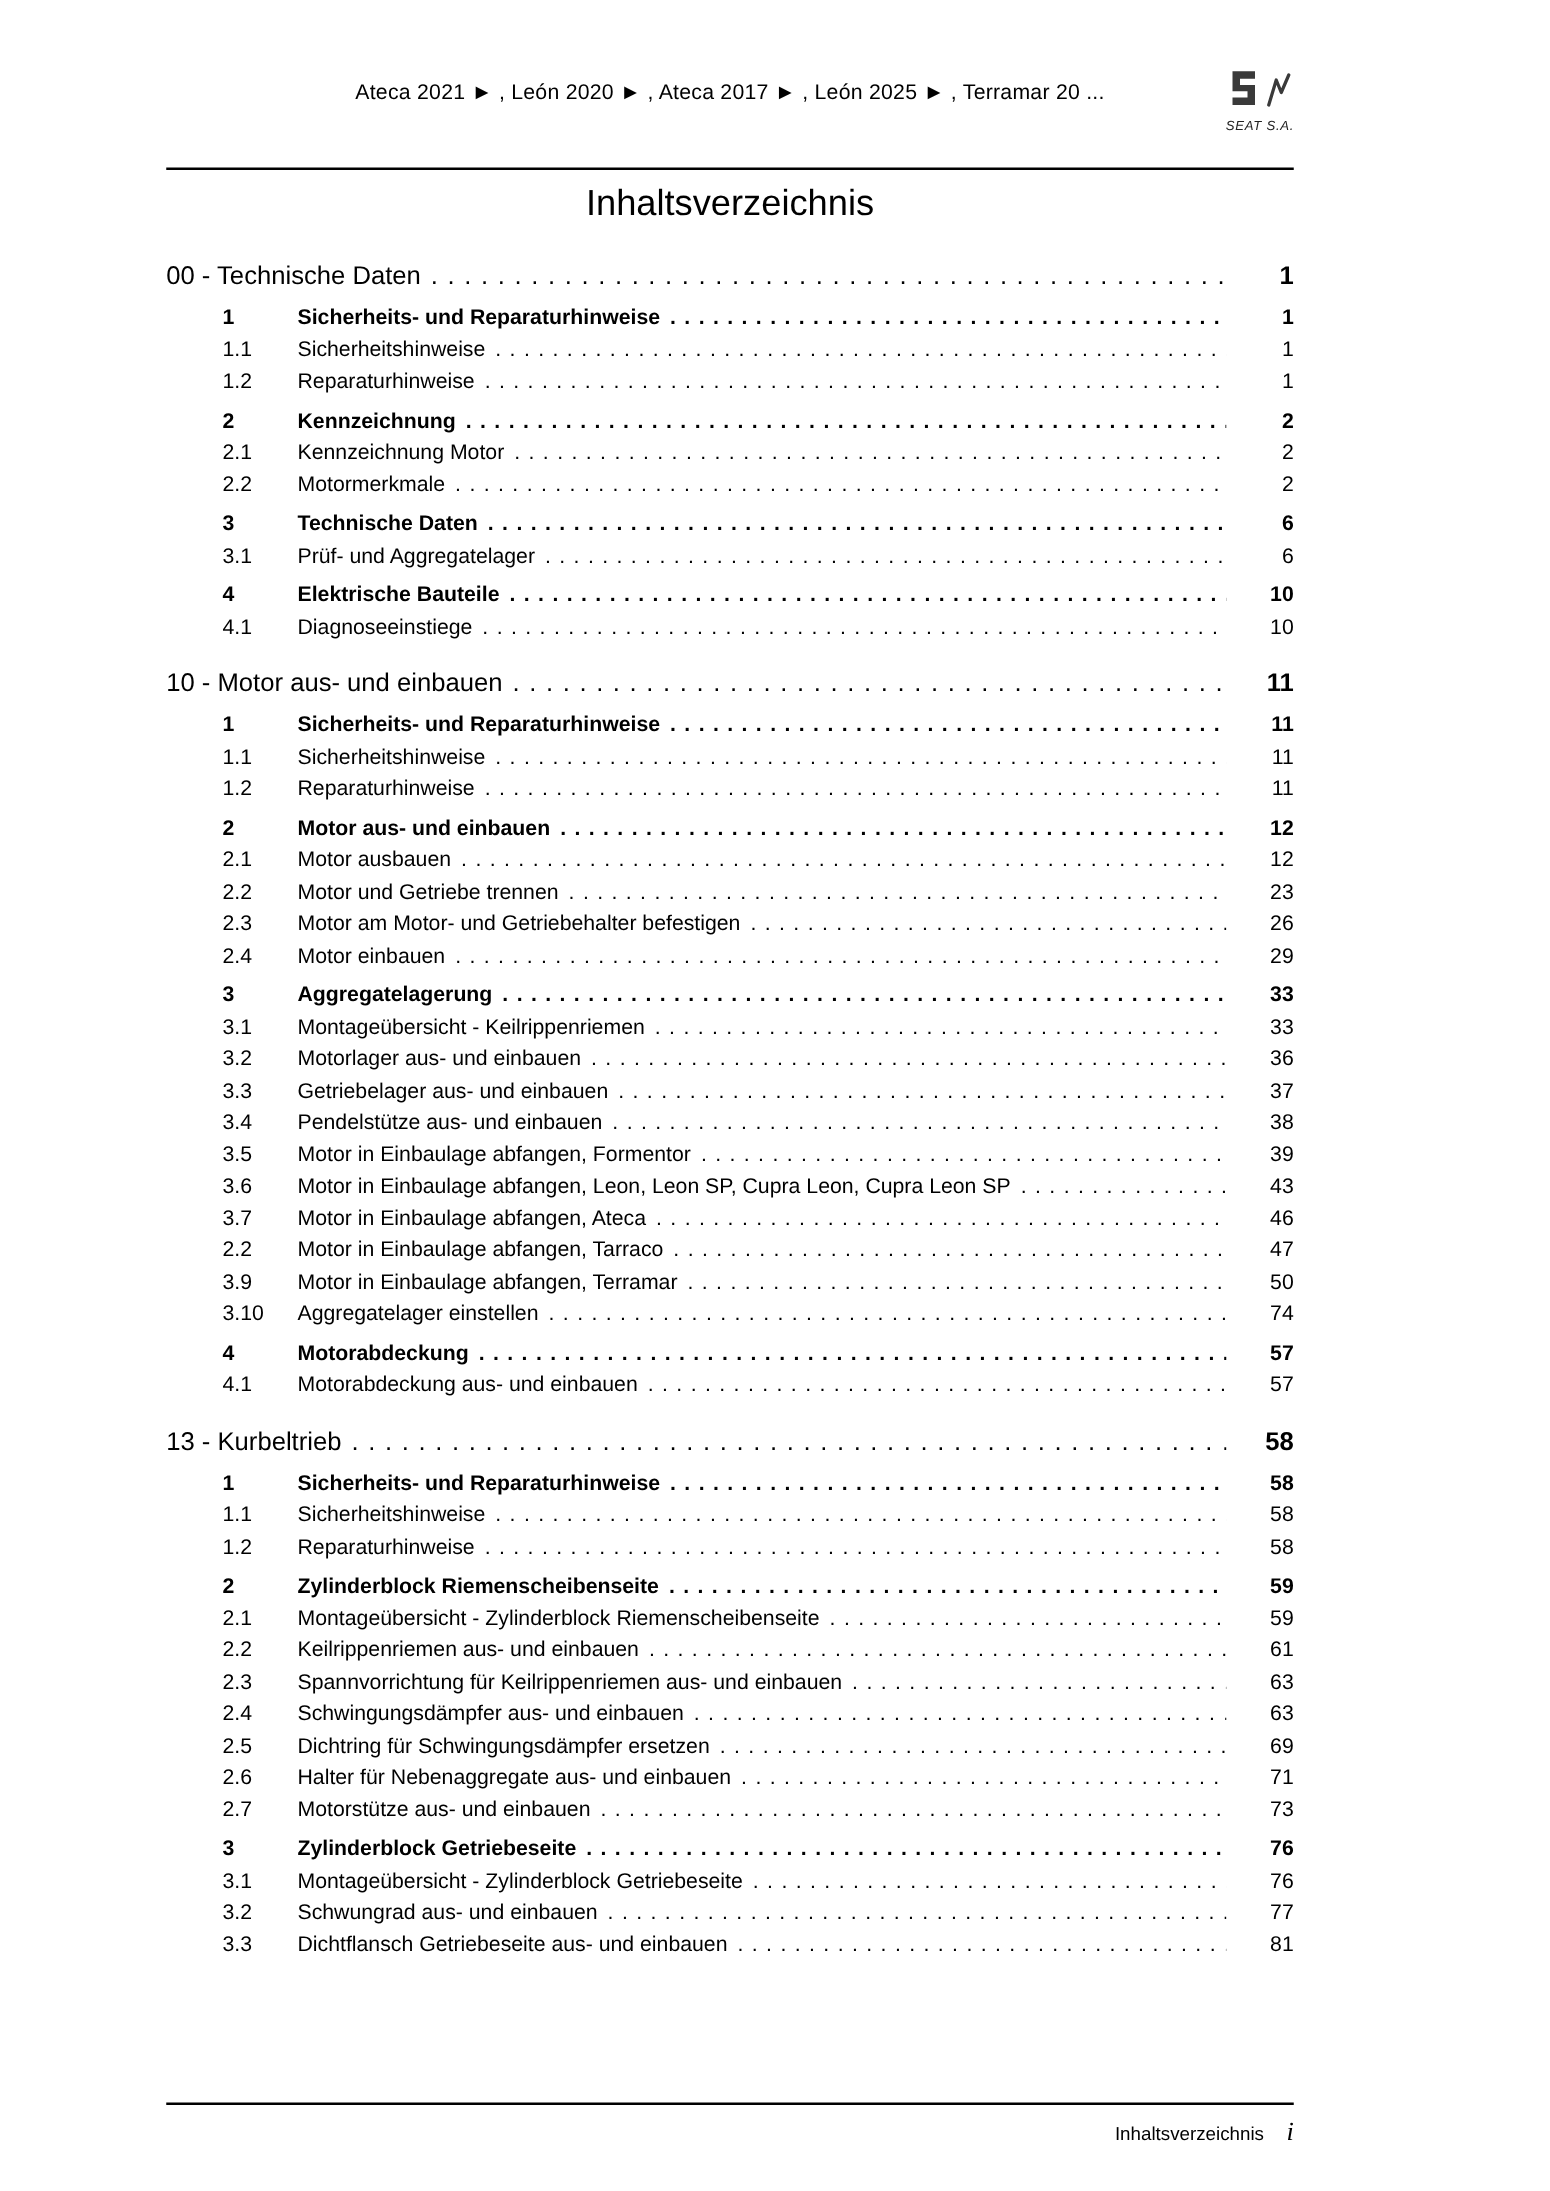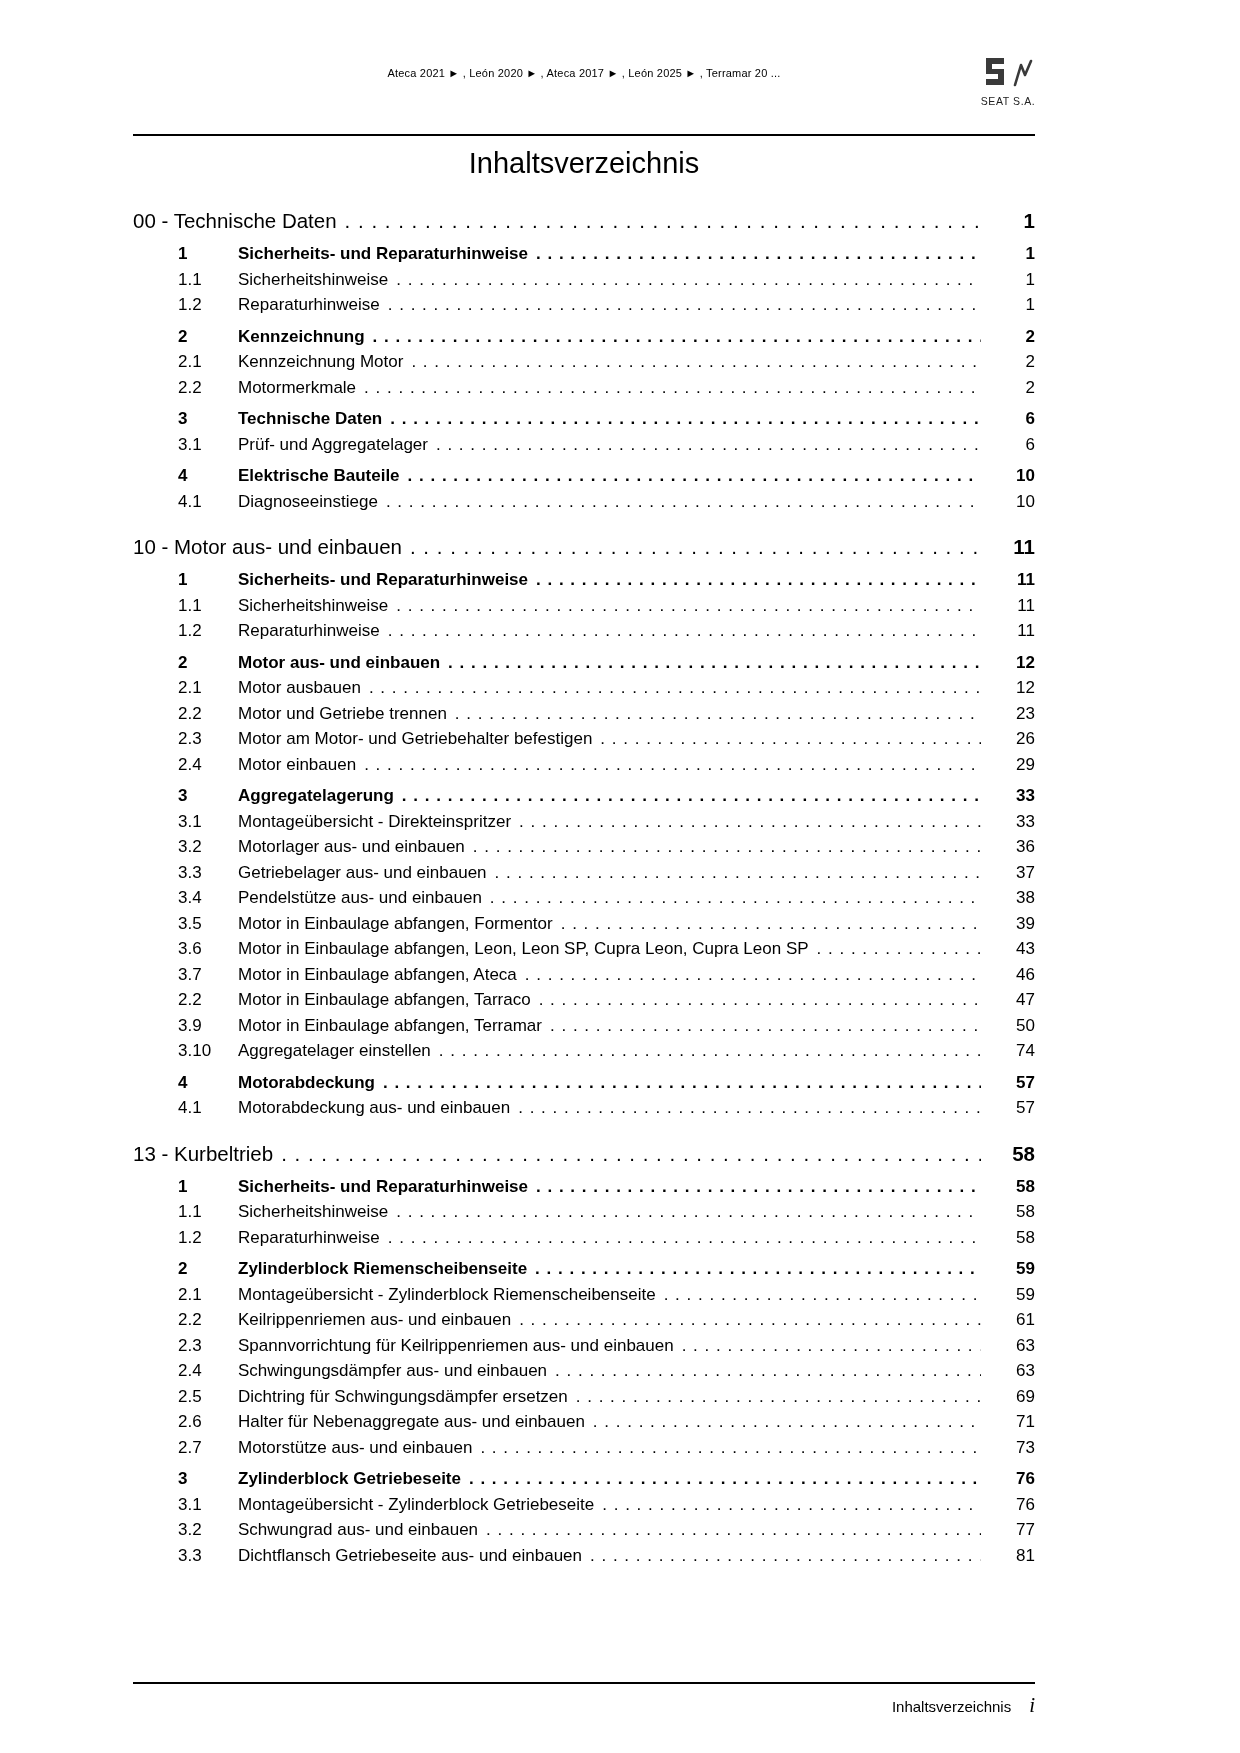--- a/index.html
+++ b/index.html
@@ -4,26 +4,26 @@
 <style>
   * { margin:0; padding:0; box-sizing:border-box; }
   html,body { background:#ffffff; }
   body { font-family:"Liberation Sans", sans-serif; color:#000; }
   .page {
     position:relative; width:1240px; height:1753px; background:#fff;
     overflow:hidden; margin:0 auto;
   }
   
   .header { position:absolute; top:60px; left:133px; width:902px; }
-  .header-center { text-align:center; font-size:11px; line-height:27px; }
+  .header-center { text-align:center; font-size:17px; line-height:27px; }
   .header-line1 { letter-spacing:0.2px; }
   .header-line2 { letter-spacing:0.2px; }
   .logo { position:absolute; right:-12px; top:-4px; width:78px; text-align:center; }
   .logo-glyphs { display:flex; justify-content:center; align-items:flex-end; gap:5px; height:36px; }
-  .logo-text { font-size:10.5px; letter-spacing:0.6px; margin-top:3px; color:#222; }
+  .logo-text { font-size:10.5px; letter-spacing:0.6px; margin-top:3px; color:#222;font-style:italic; }
   .header-rule { position:absolute; top:134px; left:133px; width:902px; border-top:2px solid #000; }
 
   
   .body-flow { position:absolute; top:147px; left:133px; width:902px; }
   .doc-title { font-size:29px; font-weight:400; text-align:center; margin:0 0 26px 0; }
 
   .row { display:flex; align-items:baseline; }
   .chapter { font-size:20.5px; line-height:29px; margin-top:18px; margin-bottom:5px;justify-content:flex-end; }
   .chapter:first-child { margin-top:0; }
   .ch-label { flex:none; white-space:nowrap; }
@@ -192,21 +192,21 @@
           <span class="pagenum">29</span>
         </div>
         <div class="row section bold">
           <span class="num">3</span>
           <span class="stitle">Aggregatelagerung</span>
           <span class="leader">. . . . . . . . . . . . . . . . . . . . . . . . . . . . . . . . . . . . . . . . . . . . . . . . . . . . . . . . . . . . . . . . . . . . . . . . . . . . . . . . . . . . . . . . . . . . . . . . . . . . . . . . . . . . . . . . . . . . . . . . . . . . . . . . . . . . . . . . . . . . . . . . . . . . . . . . . . . . . . . . . . . . . . . . . . . . . . . . . . . . . . . . . . . . . . . . . . . . . . . . . . . . . . . . . . . . . . . . . . . . . . . . . . . . . . . . . . . . . . . . </span>
           <span class="pagenum">33</span>
         </div>
         <div class="row section">
           <span class="num">3.1</span>
-          <span class="stitle">Montageübersicht - Direkteinspritzer</span>
+          <span class="stitle">Montageübersicht - Keilrippenriemen</span>
           <span class="leader">. . . . . . . . . . . . . . . . . . . . . . . . . . . . . . . . . . . . . . . . . . . . . . . . . . . . . . . . . . . . . . . . . . . . . . . . . . . . . . . . . . . . . . . . . . . . . . . . . . . . . . . . . . . . . . . . . . . . . . . . . . . . . . . . . . . . . . . . . . . . . . . . . . . . . . . . . . . . . . . . . . . . . . . . . . . . . . . . . . . . . . . . . . . . . . . . . . . . . . . . . . . . . . . . . . . . . . . . . . . . . . . . . . . . . . . . . . . . . . . . </span>
           <span class="pagenum">33</span>
         </div>
         <div class="row section">
           <span class="num">3.2</span>
           <span class="stitle">Motorlager aus- und einbauen</span>
           <span class="leader">. . . . . . . . . . . . . . . . . . . . . . . . . . . . . . . . . . . . . . . . . . . . . . . . . . . . . . . . . . . . . . . . . . . . . . . . . . . . . . . . . . . . . . . . . . . . . . . . . . . . . . . . . . . . . . . . . . . . . . . . . . . . . . . . . . . . . . . . . . . . . . . . . . . . . . . . . . . . . . . . . . . . . . . . . . . . . . . . . . . . . . . . . . . . . . . . . . . . . . . . . . . . . . . . . . . . . . . . . . . . . . . . . . . . . . . . . . . . . . . . </span>
           <span class="pagenum">36</span>
         </div>
         <div class="row section">

